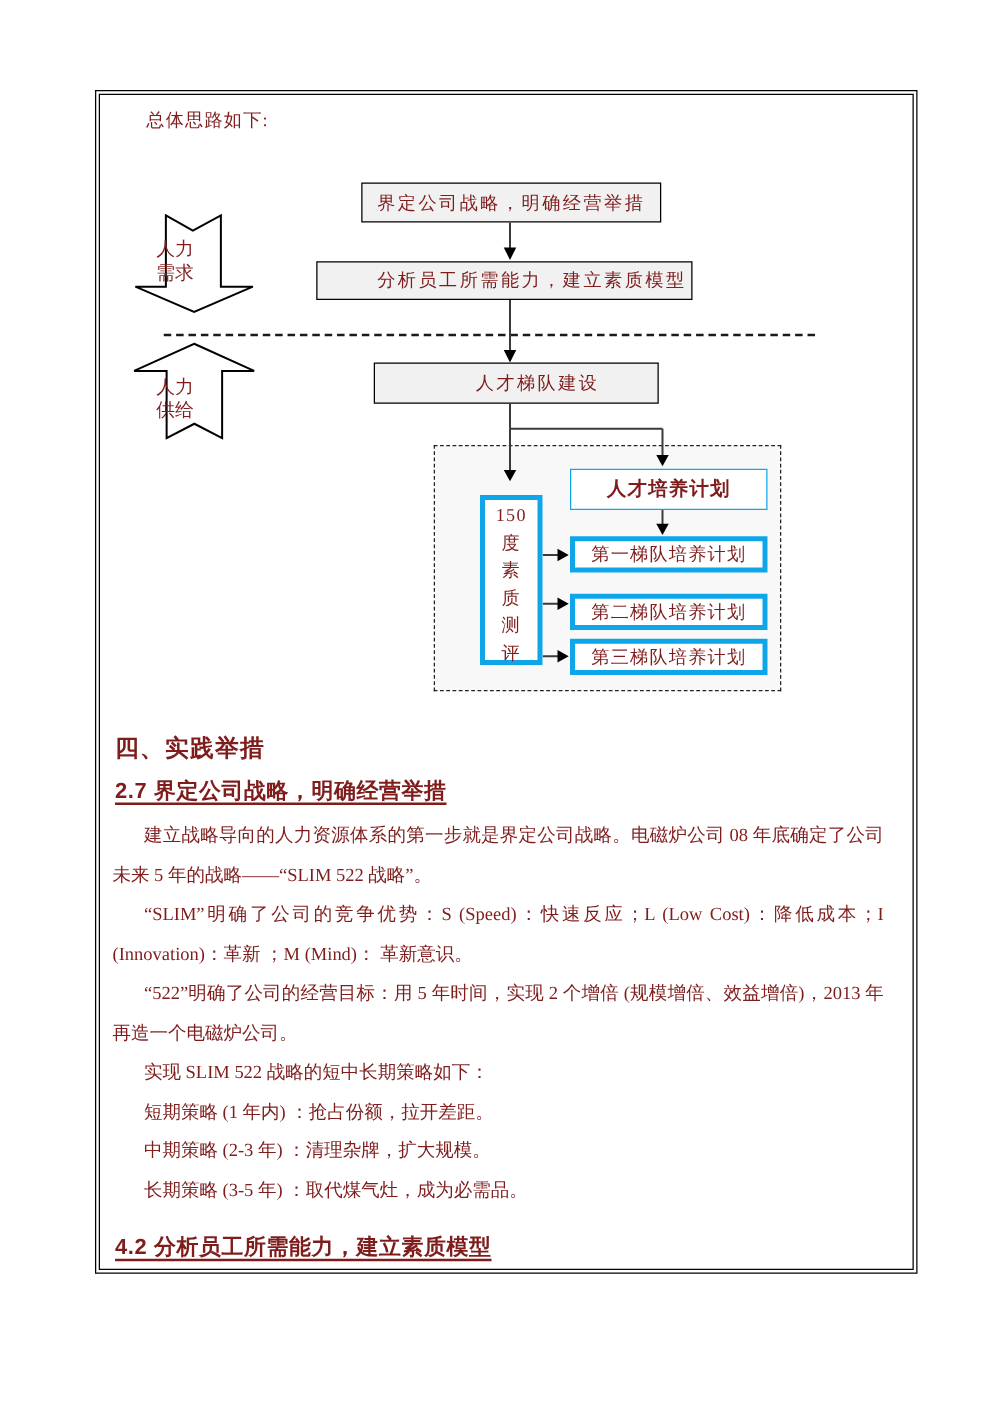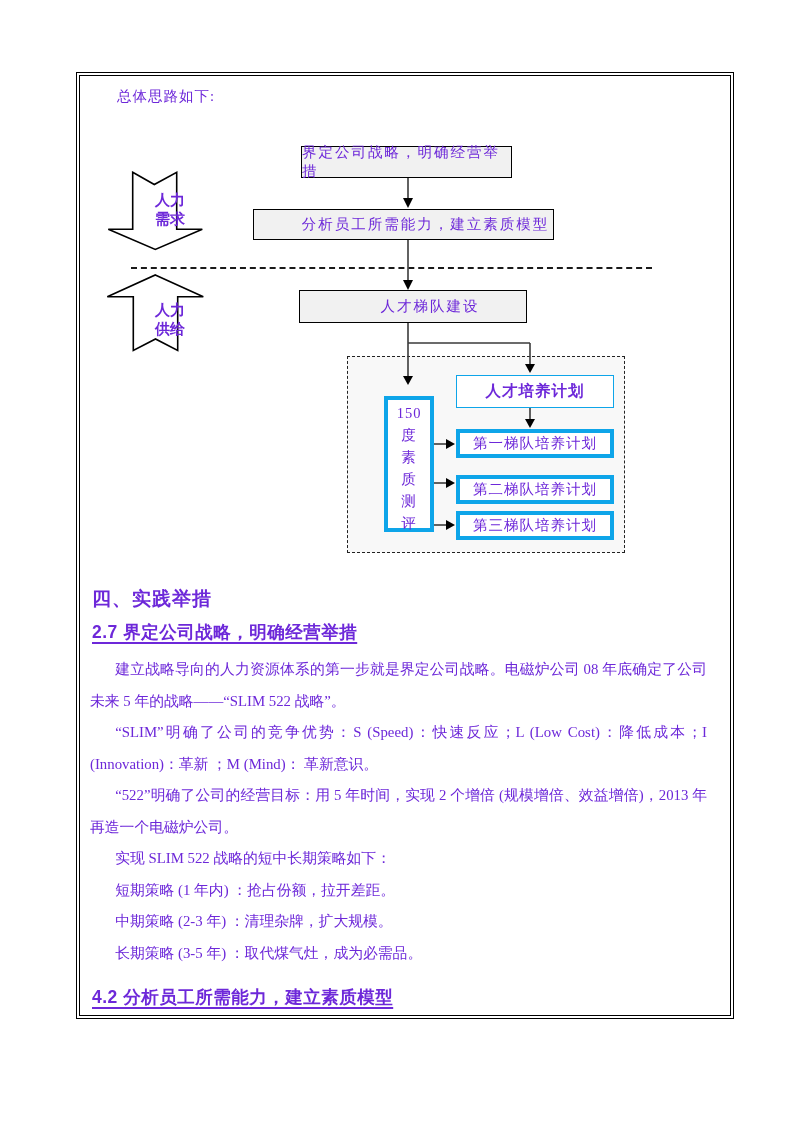--- a/index.html
+++ b/index.html
@@ -2,21 +2,21 @@
 <html><head>
 <meta charset="utf-8">
 <style>
   * { margin: 0; padding: 0; box-sizing: border-box; }
   html,body { background: #ffffff; }
   .page {
     position: relative;
     width: 793px; height: 1122px;
     background: #ffffff;
     font-family: "Liberation Serif", "DejaVu Serif", serif;
-    color: #6d28d9;
+    color: #7f1d1d;
     overflow: hidden;
   }
   
   .frame {
     position: absolute; left: 76px; top: 72px; width: 658px; height: 947px;
     border: 1px solid #000;
   }
   .frame-inner {
     position: absolute; inset: 2px;
     border: 1px solid #000;
@@ -26,21 +26,21 @@
     left: 117px; top: 87px; font-size: 14.5px; letter-spacing: 1px;
   }
   
   .fbox {
     position: absolute;
     background: #f1f1f1;
     border: 1px solid #000;
     display: flex; align-items: center; justify-content: center;
     font-size: 14.5px; letter-spacing: 2px;
   }
-  .box-strategy { left: 289px; top: 146px; width: 211px; height: 32px; margin-left: 12px; }
+  .box-strategy { left: 289px; top: 146px; width: 240px; height: 32px; }
   .box-analyze  { left: 253px; top: 209px; width: 301px; height: 31px; padding-left: 44px; }
   .box-echelon  { left: 299px; top: 290px; width: 228px; height: 33px; padding-left: 34px; }
   .dashed-sep {
     left: 131px; top: 267px; width: 521px; height: 0;
     border-top: 2px dashed #1a1a1a;
   }
   .dashed-container {
     left: 347px; top: 356px; width: 278px; height: 197px;
     border: 1.5px dashed #222;
     background: #f8f8f8;
@@ -59,23 +59,23 @@
   }
   .box-training {
     left: 456px; top: 375px; width: 158px; height: 33px;
     font-family: "Liberation Sans", "DejaVu Sans", sans-serif;
     font-weight: bold; font-size: 15.5px; border-width: 1.5px;
   }
   .box-plan1 { left: 456px; top: 429px; width: 158px; height: 29px; }
   .box-plan2 { left: 456px; top: 475px; width: 158px; height: 29px; }
   .box-plan3 { left: 456px; top: 511px; width: 158px; height: 29px; }
   .big-arrow-label {
-    position: absolute; width: 60px; text-align: right;
+    position: absolute; width: 60px; text-align: left;
     font-family: "Liberation Sans", "DejaVu Sans", sans-serif;
-    font-weight: bold; font-size: 15px; line-height: 19px;
+    font-weight: normal; font-size: 15px; line-height: 19px;
   }
   .label-demand { left: 125px; top: 190px; }
   .label-supply { left: 125px; top: 300px; }
   svg.overlay {
     position: absolute; left: 0; top: 0; width: 793px; height: 1122px;
     pointer-events: none;
   }
   
   .h-main {
     left: 92px; top: 586px;

